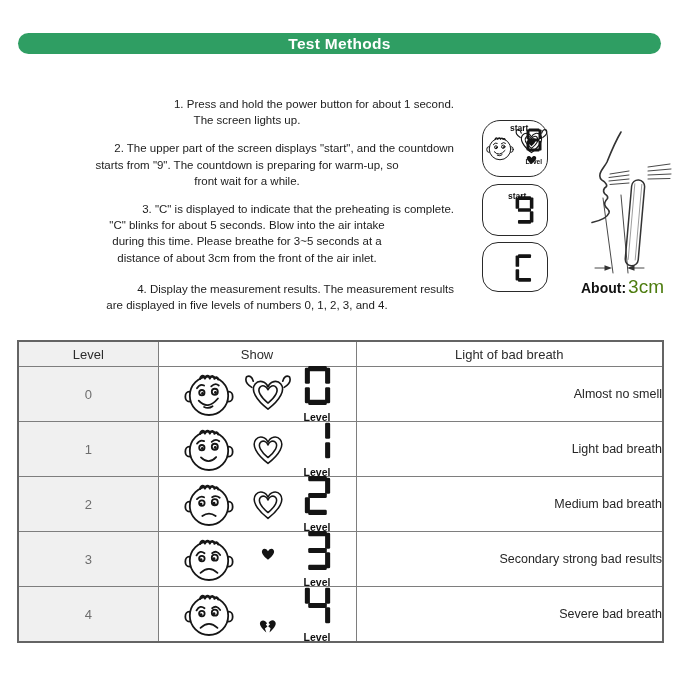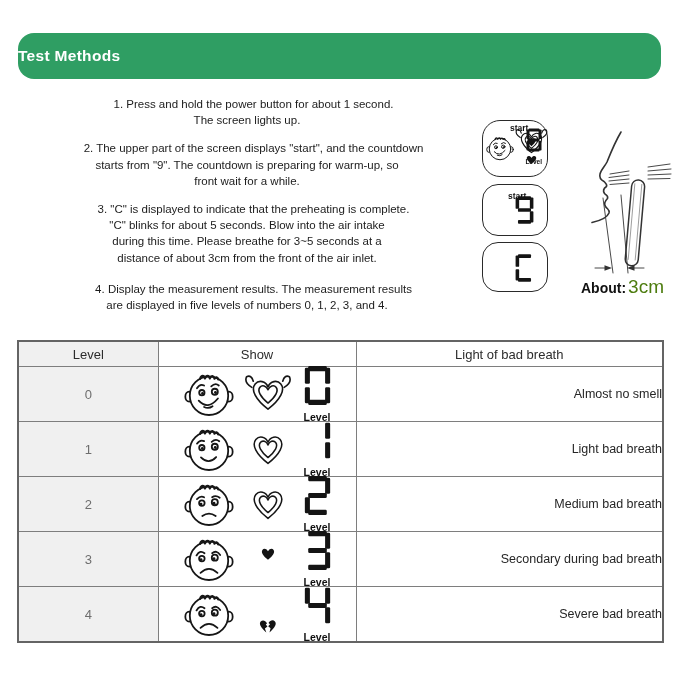--- a/index.html
+++ b/index.html
@@ -1,28 +1,28 @@
 <!DOCTYPE html>
 <html><head>
 <meta charset="utf-8">
 <style>
   html,body{margin:0;padding:0;background:#fff;}
   body{width:679px;height:679px;overflow:hidden;font-family:"Liberation Sans",sans-serif;}
   .page{position:relative;width:679px;height:679px;background:#fff;}
 
   
-  .banner{position:absolute;left:18px;top:33px;width:643px;height:46px;background:#2f9e63;
-          border-radius:16px;display:flex;align-items:center;justify-content:flex-start;}
+  .banner{position:absolute;left:18px;top:33px;width:643px;height:21px;background:#2f9e63;
+          border-radius:16px;display:flex;align-items:center;justify-content:center;}
   .banner span{color:#fff;font-weight:bold;font-size:15.5px;letter-spacing:.3px;}
 
   
   .instructions{position:absolute;left:40px;top:96px;width:414px;}
   .para{margin-bottom:12px;}
   .line{font-size:11.5px;line-height:16.2px;color:#1c1c1c;text-align:center;white-space:nowrap;}
-  .line.first{text-align:center;padding-left:13px;}
+  .line.first{text-align:right;padding-left:13px;}
   .para.p4{margin-top:15px;}
 
   
   .screen{position:absolute;left:482px;width:66px;background:#fff;border:1.6px solid #2a2a2a;box-sizing:border-box;}
   .screen1{top:120px;height:57px;border-radius:18px;}
   .screen2{top:184px;height:52px;border-radius:16px;}
   .screen3{top:242px;height:50px;border-radius:16px;}
   .start-label{position:absolute;font-size:8.5px;font-weight:bold;color:#111;}
   .screen1 .start-label{left:27px;top:2px;}
   .screen2 .start-label{left:25px;top:6px;}
@@ -372,21 +372,21 @@
                     <rect x="5" y="1" width="22" height="6" rx="1.5"></rect>
                     <rect x="25" y="3" width="6" height="19" rx="1.5"></rect>
                     <rect x="5" y="21" width="22" height="6" rx="1.5"></rect>
                     <rect x="25" y="26" width="6" height="19" rx="1.5"></rect>
                     <rect x="5" y="41" width="22" height="6" rx="1.5"></rect>
                   </svg></span>
               <span class="level-caption">Level</span>
             </div>
           </div>
         </td>
-        <td class="degree-cell">Secondary during bad breath</td>
+        <td class="degree-cell">Secondary strong bad results</td>
       </tr>
       <tr>
         <td class="level-cell">4</td>
         <td>
           <div class="show-wrap">
             <span class="face-slot">
                 <svg viewBox="0 0 56 56" xmlns="http://www.w3.org/2000/svg">
                   <g stroke="#161616" stroke-width="2" fill="none" stroke-linecap="round" stroke-linejoin="round">
                     <ellipse fill="#fff" cx="5.8" cy="31" rx="4.3" ry="5.6"></ellipse>
                     <ellipse fill="#fff" cx="50.2" cy="31" rx="4.3" ry="5.6"></ellipse>

